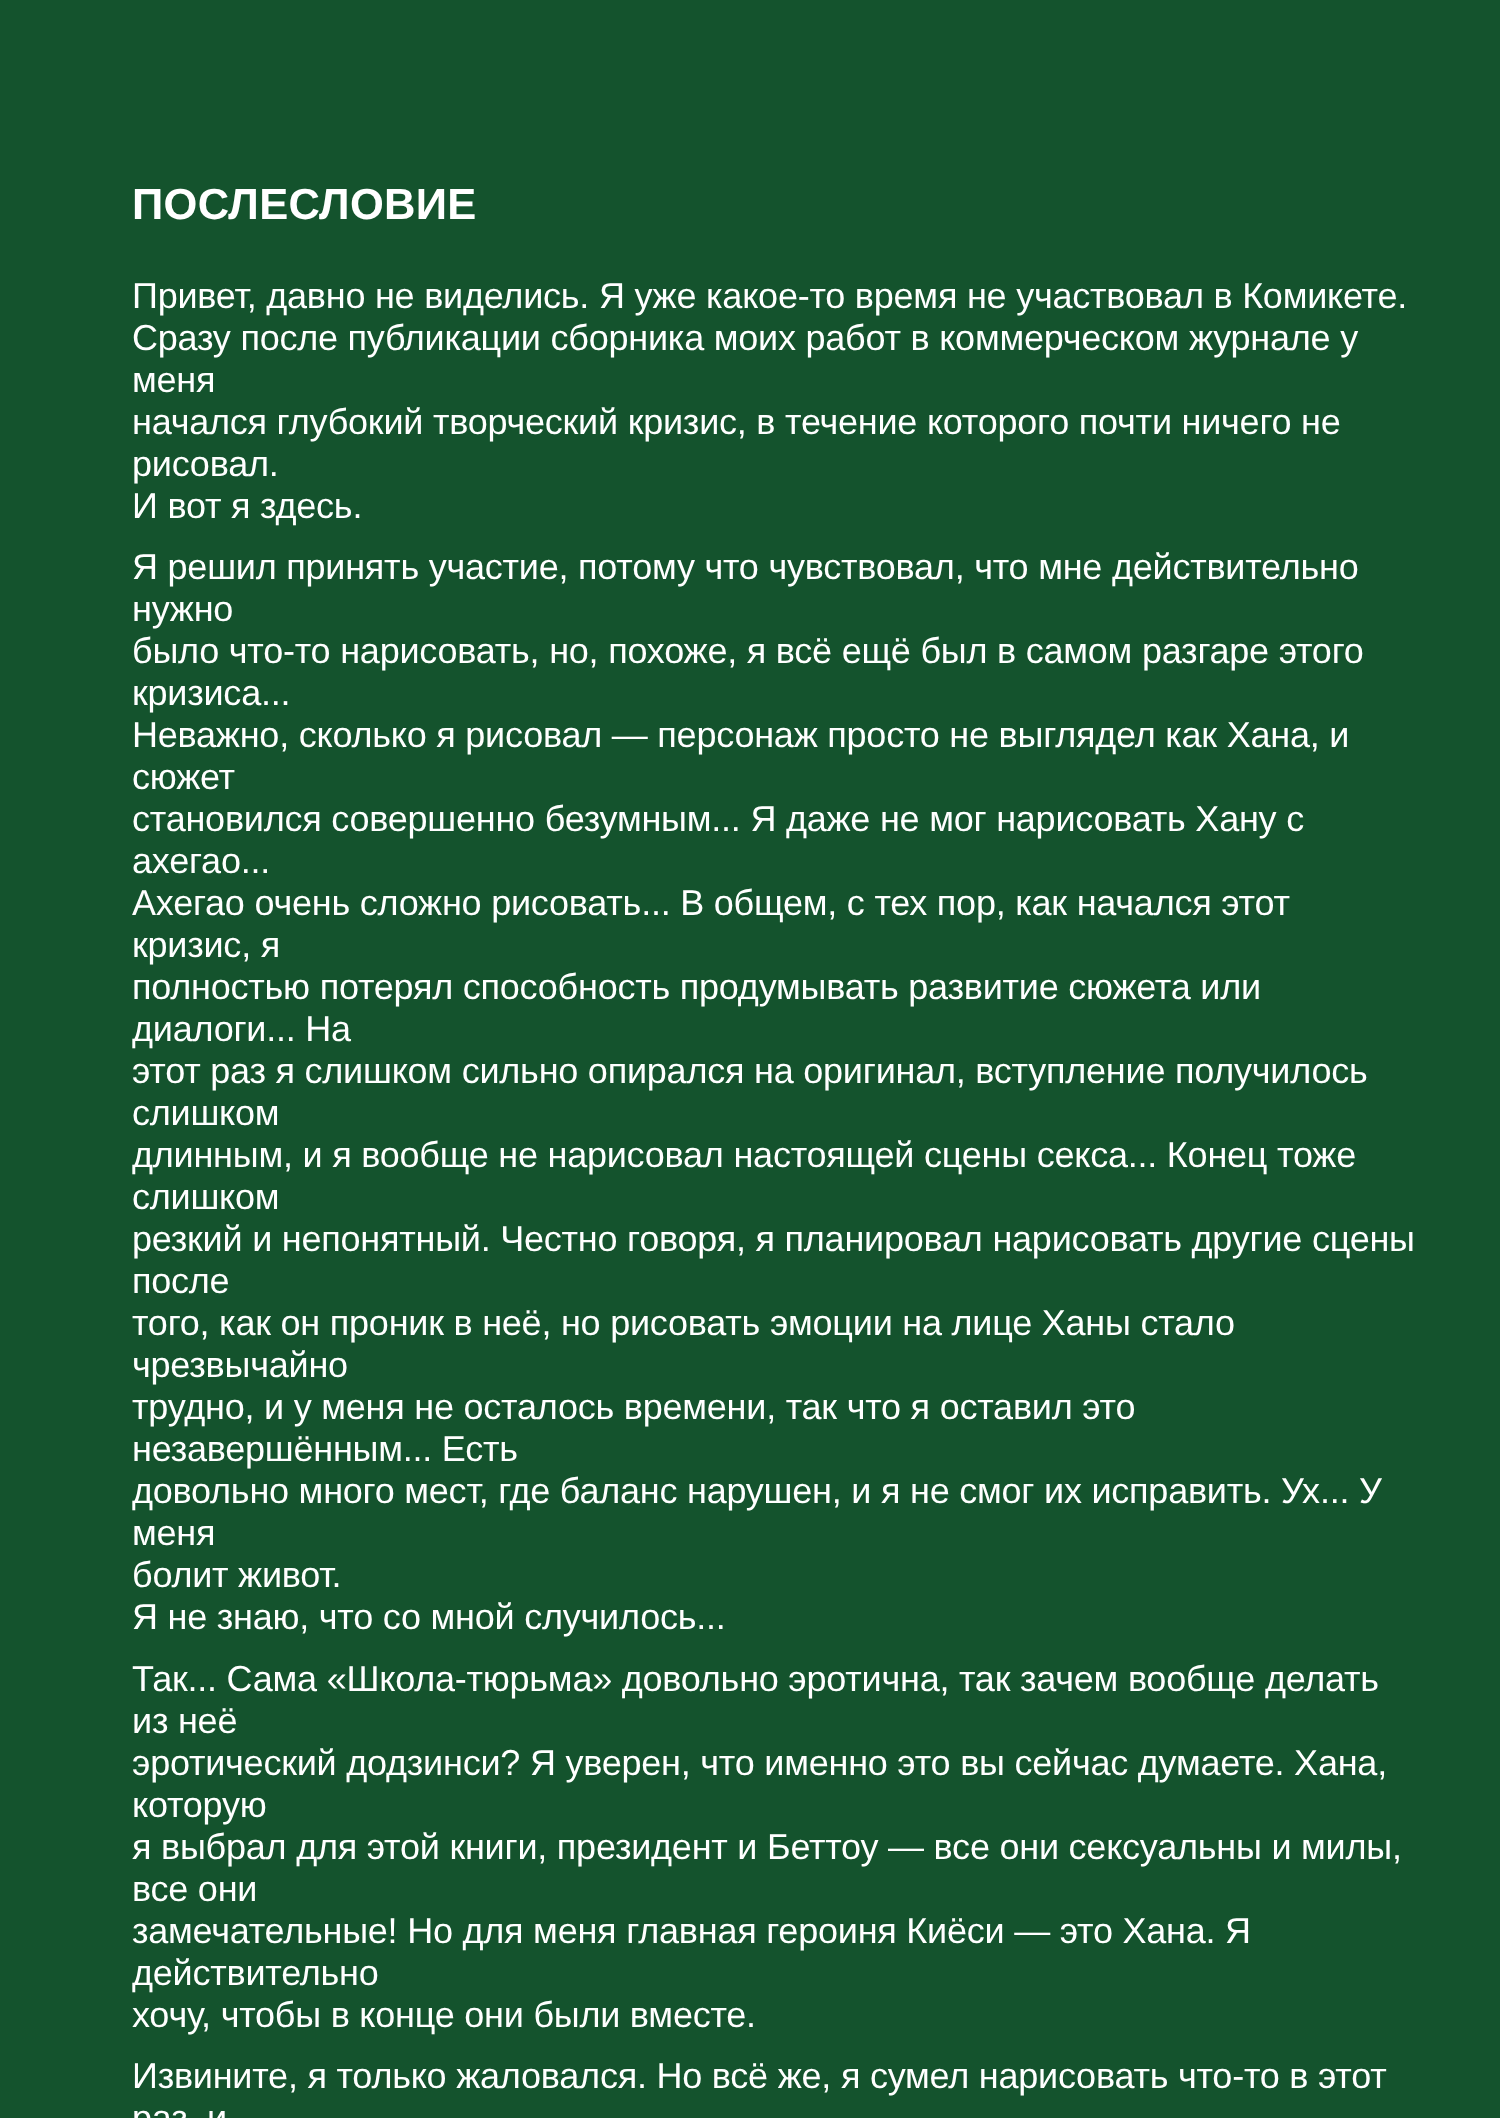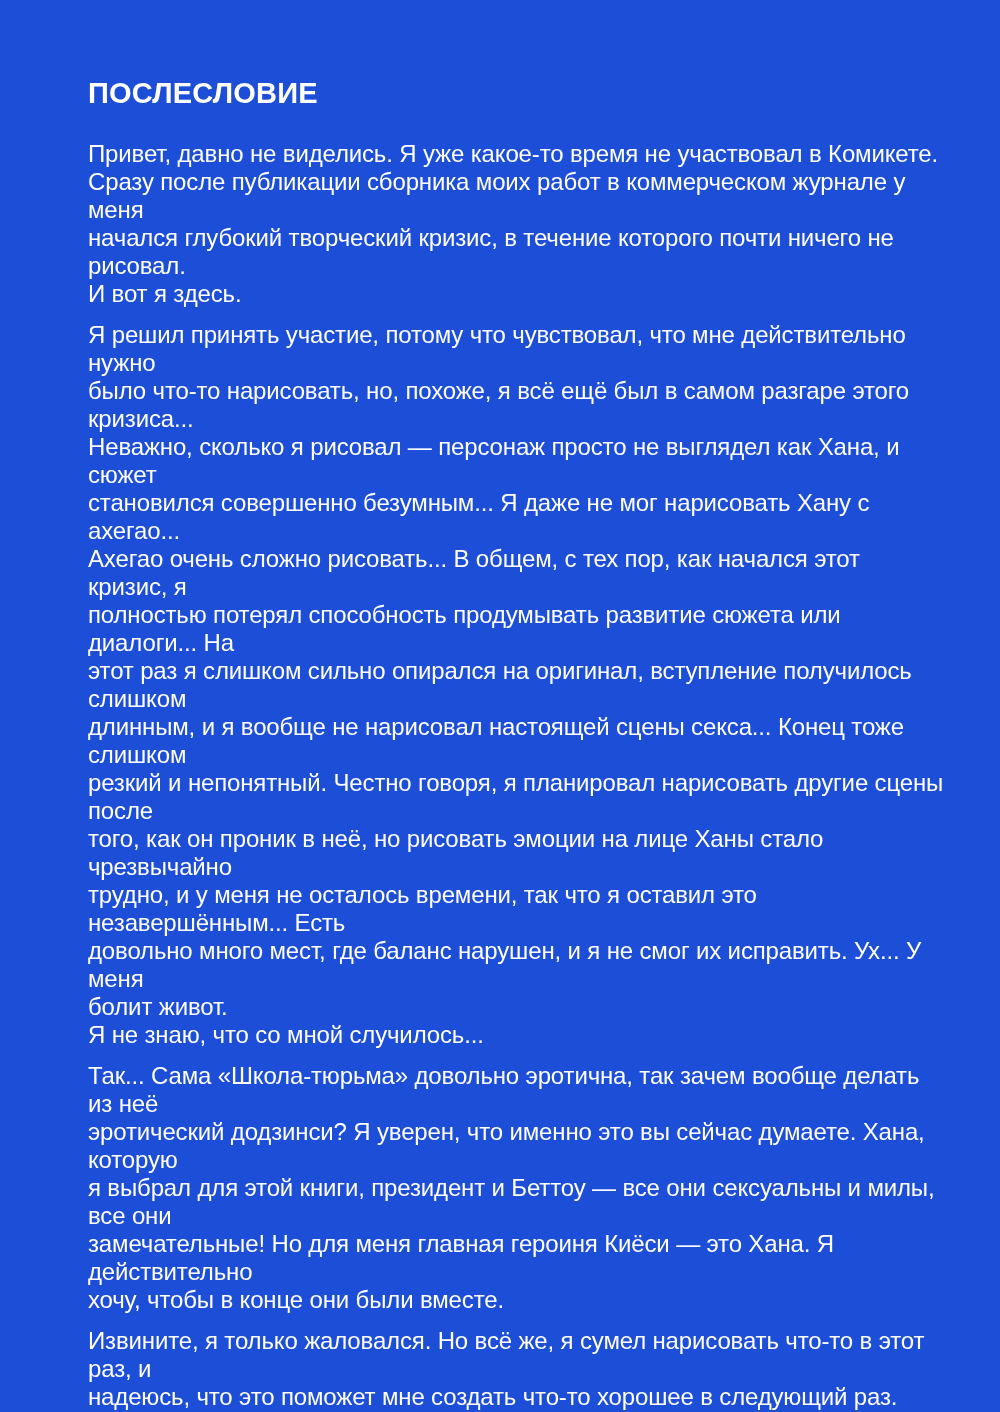--- a/index.html
+++ b/index.html
@@ -4,25 +4,25 @@
 <style>
   html, body {
     margin: 0;
     padding: 0;
     background: #000000;
   }
   .page {
     position: relative;
     width: 1000px;
     height: 1412px;
-    background: #1d4ed8;
+    background: #14532d;
     color: #ffffff;
     font-family: "Liberation Sans", "DejaVu Sans", sans-serif;
     box-sizing: border-box;
-    padding: 76px 56px 0 88px;
+    padding: 120px 56px 0 88px;
     overflow: hidden;
   }
   .title {
     font-size: 29px;
     line-height: 34px;
     font-weight: 700;
     letter-spacing: 0.2px;
     margin: 0;
   }
   .subtitle {

